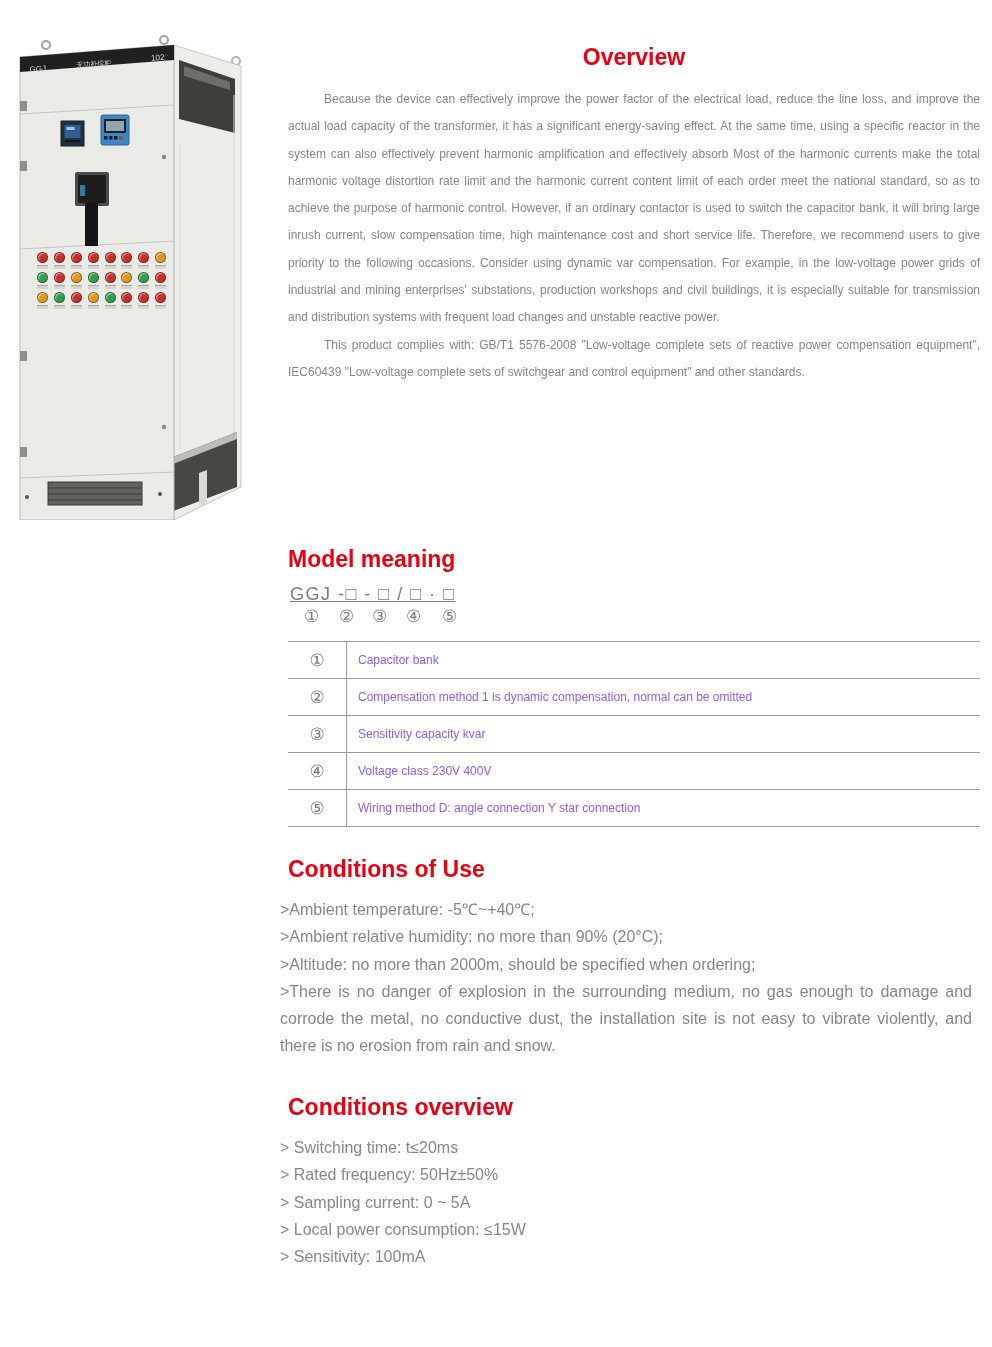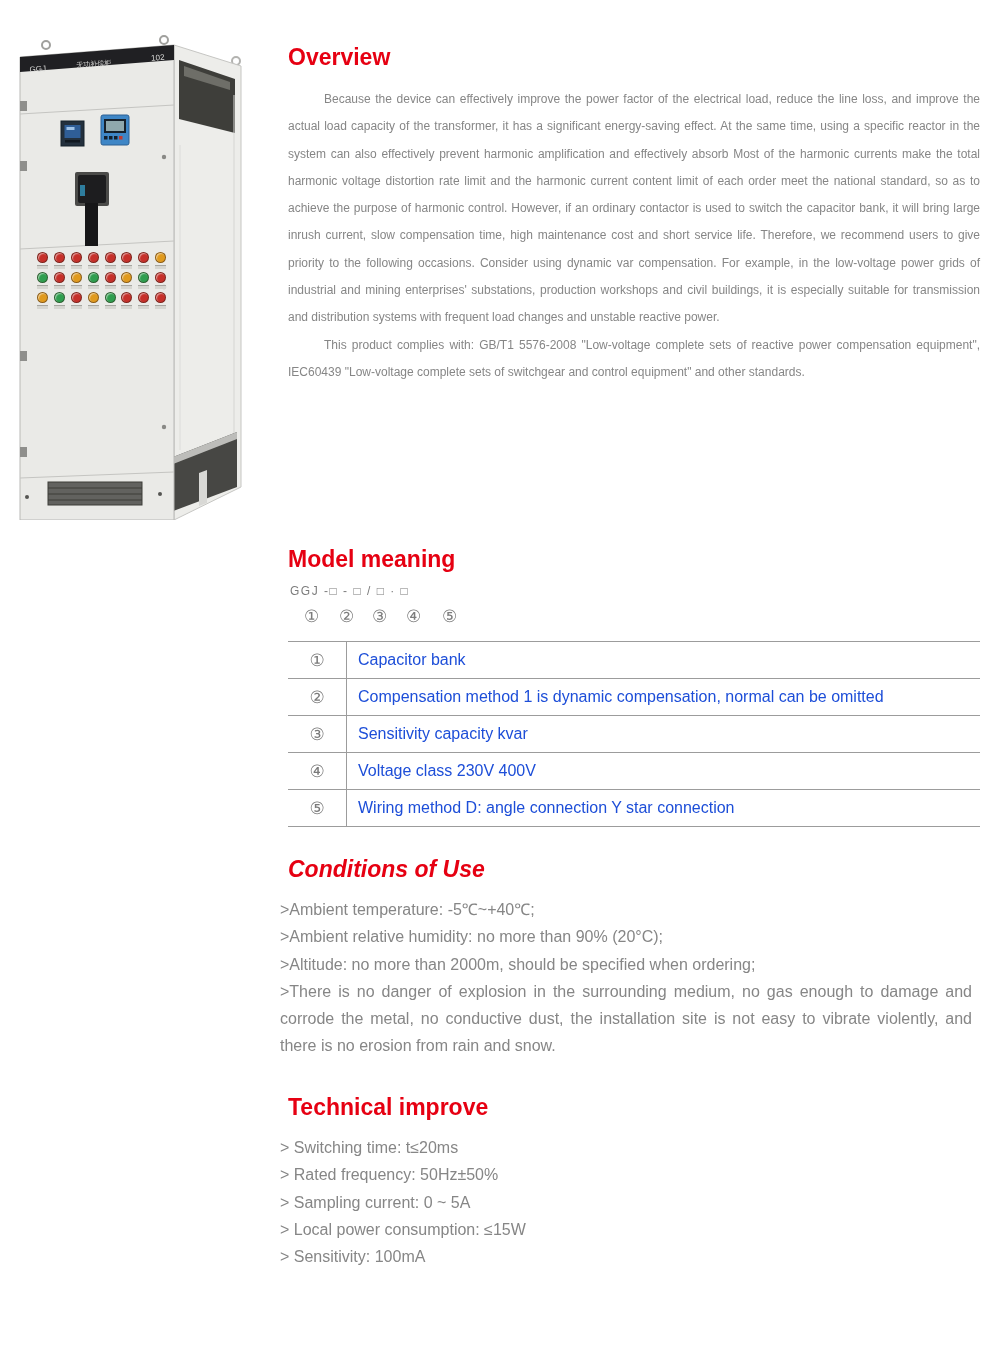--- a/index.html
+++ b/index.html
@@ -27,37 +27,37 @@
     font-size:23px; line-height:26px; font-weight:bold; color:#e60012;
   }
   .bodytext {
     position:absolute; left:288px; width:692px; margin:0;
     font-size:12px; line-height:27.3px; color:#868686; text-align:justify;
   }
   .bodytext p { margin:0; text-indent:36px; }
 
   .model-code {
     position:absolute; left:290px; top:584px; margin:0;
-    font-size:12px; color:#7c7c7c; letter-spacing:1.5px;
+    font-size:18px; color:#7c7c7c; letter-spacing:1.5px;text-decoration:underline;
   }
   .model-circles { position:absolute; left:288px; top:606px; width:300px; height:22px; }
   .model-circles span { position:absolute; font-size:17px; color:#7c7c7c; }
   .model-circles span:nth-child(1){ left:16px; }
   .model-circles span:nth-child(2){ left:51px; }
   .model-circles span:nth-child(3){ left:84px; }
   .model-circles span:nth-child(4){ left:118px; }
   .model-circles span:nth-child(5){ left:154px; }
 
   table.model-table {
     position:absolute; left:288px; top:641px; width:692px;
     border-collapse:collapse; border-top:1px solid #9c9c9c;
   }
   table.model-table td {
     border-bottom:1px solid #9c9c9c; height:34px;
-    font-size:16px; color:#1d4ed8;
+    font-size:12px; color:#8b5cf6;
   }
   table.model-table td.num {
     width:56px; border-right:1px solid #9c9c9c; text-align:center;
     font-size:17px; color:#7a7a7a;
   }
   table.model-table td.desc { padding-left:11px; }
 
   .plainlist { position:absolute; left:280px; width:692px; margin:0; }
   .plainlist p { margin:0; font-size:16px; line-height:27.3px; color:#868686; }
   .plainlist p.justify { text-align:justify; }
@@ -237,21 +237,21 @@
             <span class="tag"></span>
           </div>
           <div class="light-cell">
             <span class="dot" style="background: rgb(198, 48, 42);"></span>
             <span class="tag"></span>
           </div>
         </div>
       </div>
   </div>
 
-  <h2 class="sec-heading" style="top:44px;">Overview</h2>
+  <h2 class="sec-heading" style="top:44px;text-align:center;">Overview</h2>
   <div class="bodytext" style="top:86px;">
     <p>Because the device can effectively improve the power factor of the electrical load, reduce the line loss, and improve the actual load capacity of the transformer, it has a significant energy-saving effect. At the same time, using a specific reactor in the system can also effectively prevent harmonic amplification and effectively absorb Most of the harmonic currents make the total harmonic voltage distortion rate limit and the harmonic current content limit of each order meet the national standard, so as to achieve the purpose of harmonic control. However, if an ordinary contactor is used to switch the capacitor bank, it will bring large inrush current, slow compensation time, high maintenance cost and short service life. Therefore, we recommend users to give priority to the following occasions. Consider using dynamic var compensation. For example, in the low-voltage power grids of industrial and mining enterprises' substations, production workshops and civil buildings, it is especially suitable for transmission and distribution systems with frequent load changes and unstable reactive power.</p>
     <p>This product complies with: GB/T1 5576-2008 "Low-voltage complete sets of reactive power compensation equipment", IEC60439 "Low-voltage complete sets of switchgear and control equipment" and other standards.</p>
   </div>
 
   <h2 class="sec-heading" style="top:546px;">Model meaning</h2>
   <p class="model-code">GGJ -□ - □ / □ · □</p>
   <div class="model-circles">
     <span>①</span>
     <span>②</span>
@@ -278,29 +278,29 @@
         <td class="num">④</td>
         <td class="desc">Voltage class 230V 400V</td>
       </tr>
       <tr>
         <td class="num">⑤</td>
         <td class="desc">Wiring method D: angle connection Y star connection</td>
       </tr>
     </tbody>
   </table>
 
-  <h2 class="sec-heading" style="top:856px;font-style:italic;">Conditions of Use</h2>
+  <h2 class="sec-heading" style="top:856px;">Conditions of Use</h2>
   <div class="plainlist" style="top:896px;">
     <p>&gt;Ambient temperature: -5℃~+40℃;</p>
     <p>&gt;Ambient relative humidity: no more than 90% (20°C);</p>
     <p>&gt;Altitude: no more than 2000m, should be specified when ordering;</p>
     <p class="justify">&gt;There is no danger of explosion in the surrounding medium, no gas enough to damage and corrode the metal, no conductive dust, the installation site is not easy to vibrate violently, and there is no erosion from rain and snow.</p>
   </div>
 
-  <h2 class="sec-heading" style="top:1094px;">Technical improve</h2>
+  <h2 class="sec-heading" style="top:1094px;">Conditions overview</h2>
   <div class="plainlist" style="top:1134px;">
     <p>&gt; Switching time: t≤20ms</p>
     <p>&gt; Rated frequency: 50Hz±50%</p>
     <p>&gt; Sampling current: 0 ~ 5A</p>
     <p>&gt; Local power consumption: ≤15W</p>
     <p>&gt; Sensitivity: 100mA</p>
   </div>
 
 </div>
 

